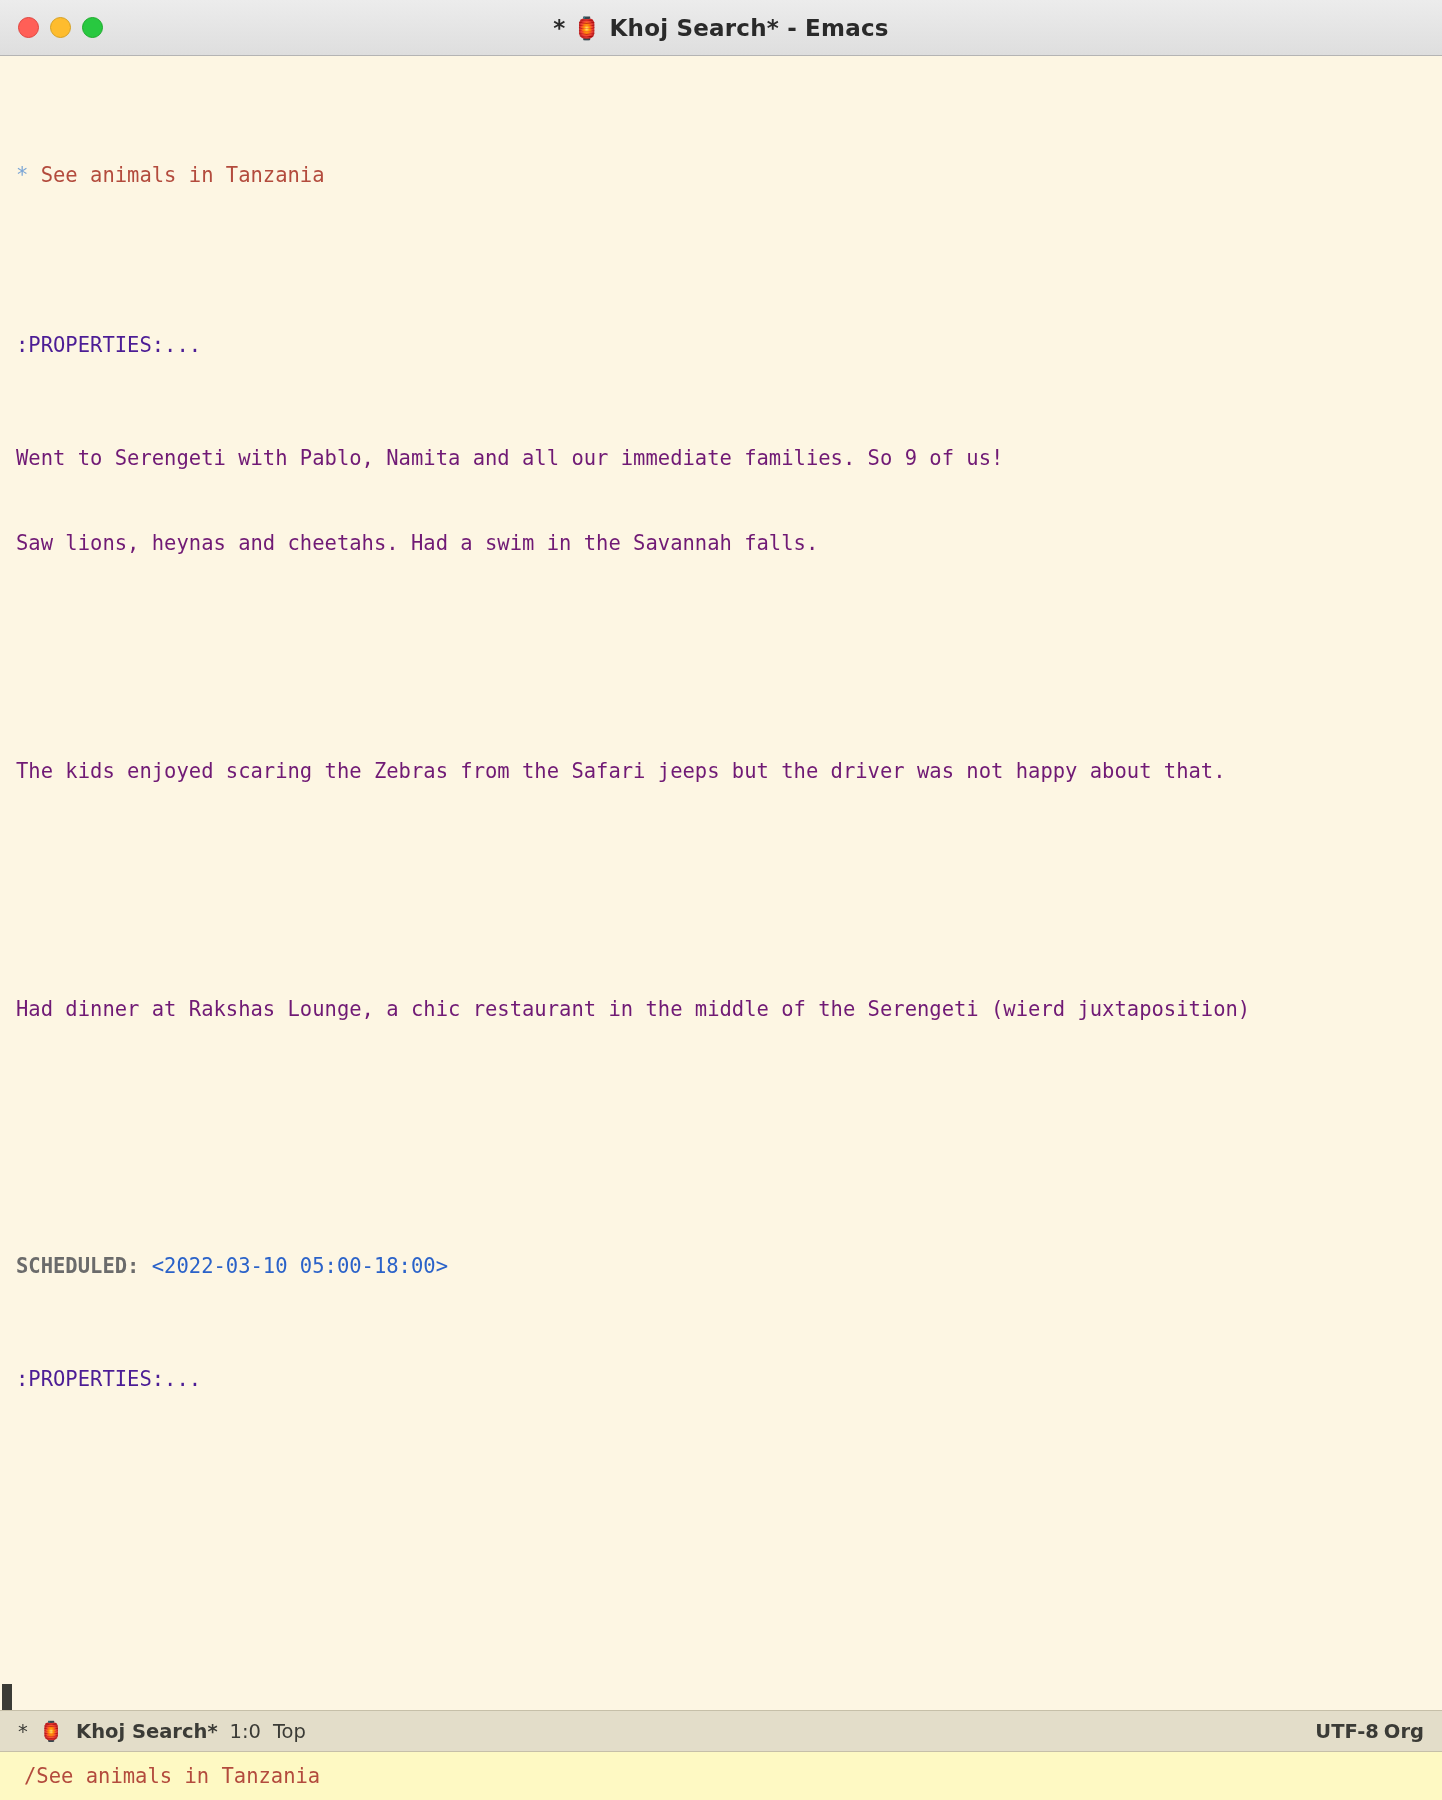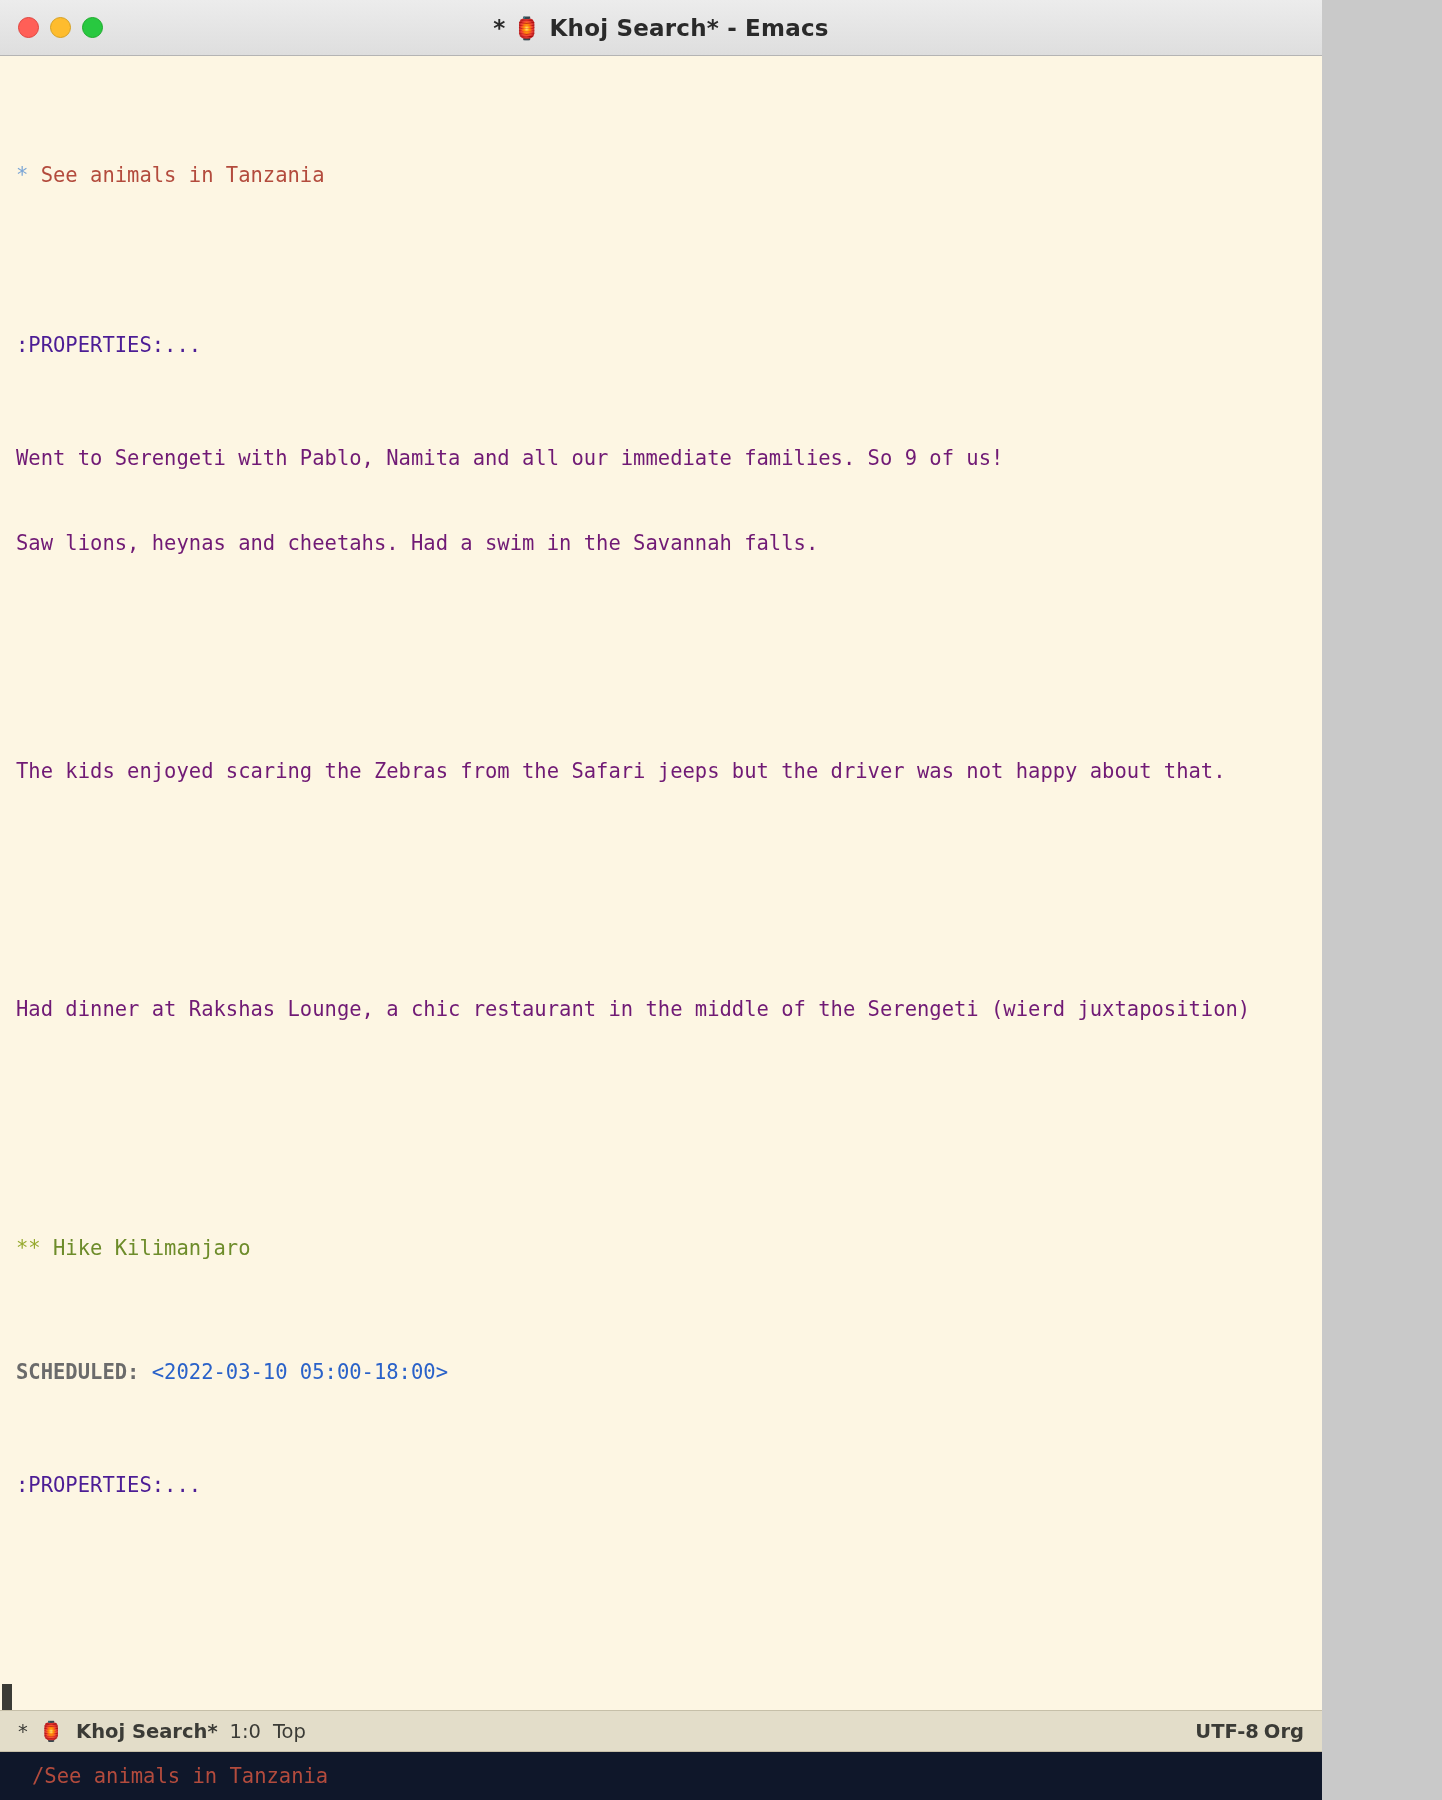--- a/index.html
+++ b/index.html
@@ -4,21 +4,21 @@
 <style>
   html, body {
     margin: 0;
     padding: 0;
     background: #c9c9c9;
   }
   body {
     font-family: "DejaVu Sans Mono", "Liberation Mono", monospace;
   }
   .window {
-    width: 1322px;
+    width: 1442px;
     height: 1800px;
     box-sizing: border-box;
     background: #fdf6e3;
     display: flex;
     flex-direction: column;
     overflow: hidden;
   }
   
   .titlebar {
     height: 55px;
@@ -133,24 +133,24 @@
   }
   .modeline .ml-left { display: flex; align-items: center; gap: 12px; }
   .modeline .buf-name { font-weight: bold; }
   .modeline .spacer { flex: 1; }
   .modeline .ml-right { display: flex; align-items: center; gap: 5px; font-weight: bold;}
 
   
   .echo {
     height: 48px;
     min-height: 48px;
-    background: #0f172a;
-    display: flex;
-    align-items: center;
-    padding: 0 32px;
+    background: #fef9c3;
+    display: flex;
+    align-items: center;
+    padding: 0 24px;
     box-sizing: border-box;
     font-size: 20.5px;
     color: #b34b3d;
   }
 </style>
 </head>
 <body>
 
 <div class="window">
 
@@ -179,21 +179,20 @@
       <div class="line blank"></div>
 
       <div class="line tall"><span class="body-text">The kids enjoyed scaring the Zebras from the Safari jeeps but the driver was not happy about that.</span></div>
 
       <div class="line blank"></div>
 
       <div class="line tall"><span class="body-text">Had dinner at Rakshas Lounge, a chic restaurant in the middle of the Serengeti (wierd juxtaposition)</span></div>
 
       <div class="line blank"></div>
 
-      <div class="line tall"><span class="bullet2">**</span><span class="h2"> Hike Kilimanjaro</span></div>
 
       <div class="line"><span class="kw">SCHEDULED:</span><span class="tslink"> &lt;2022-03-10 05:00-18:00&gt;</span></div>
 
       <div class="line"><span class="props">:PROPERTIES:...</span></div>
 
       
 
       
 
       

